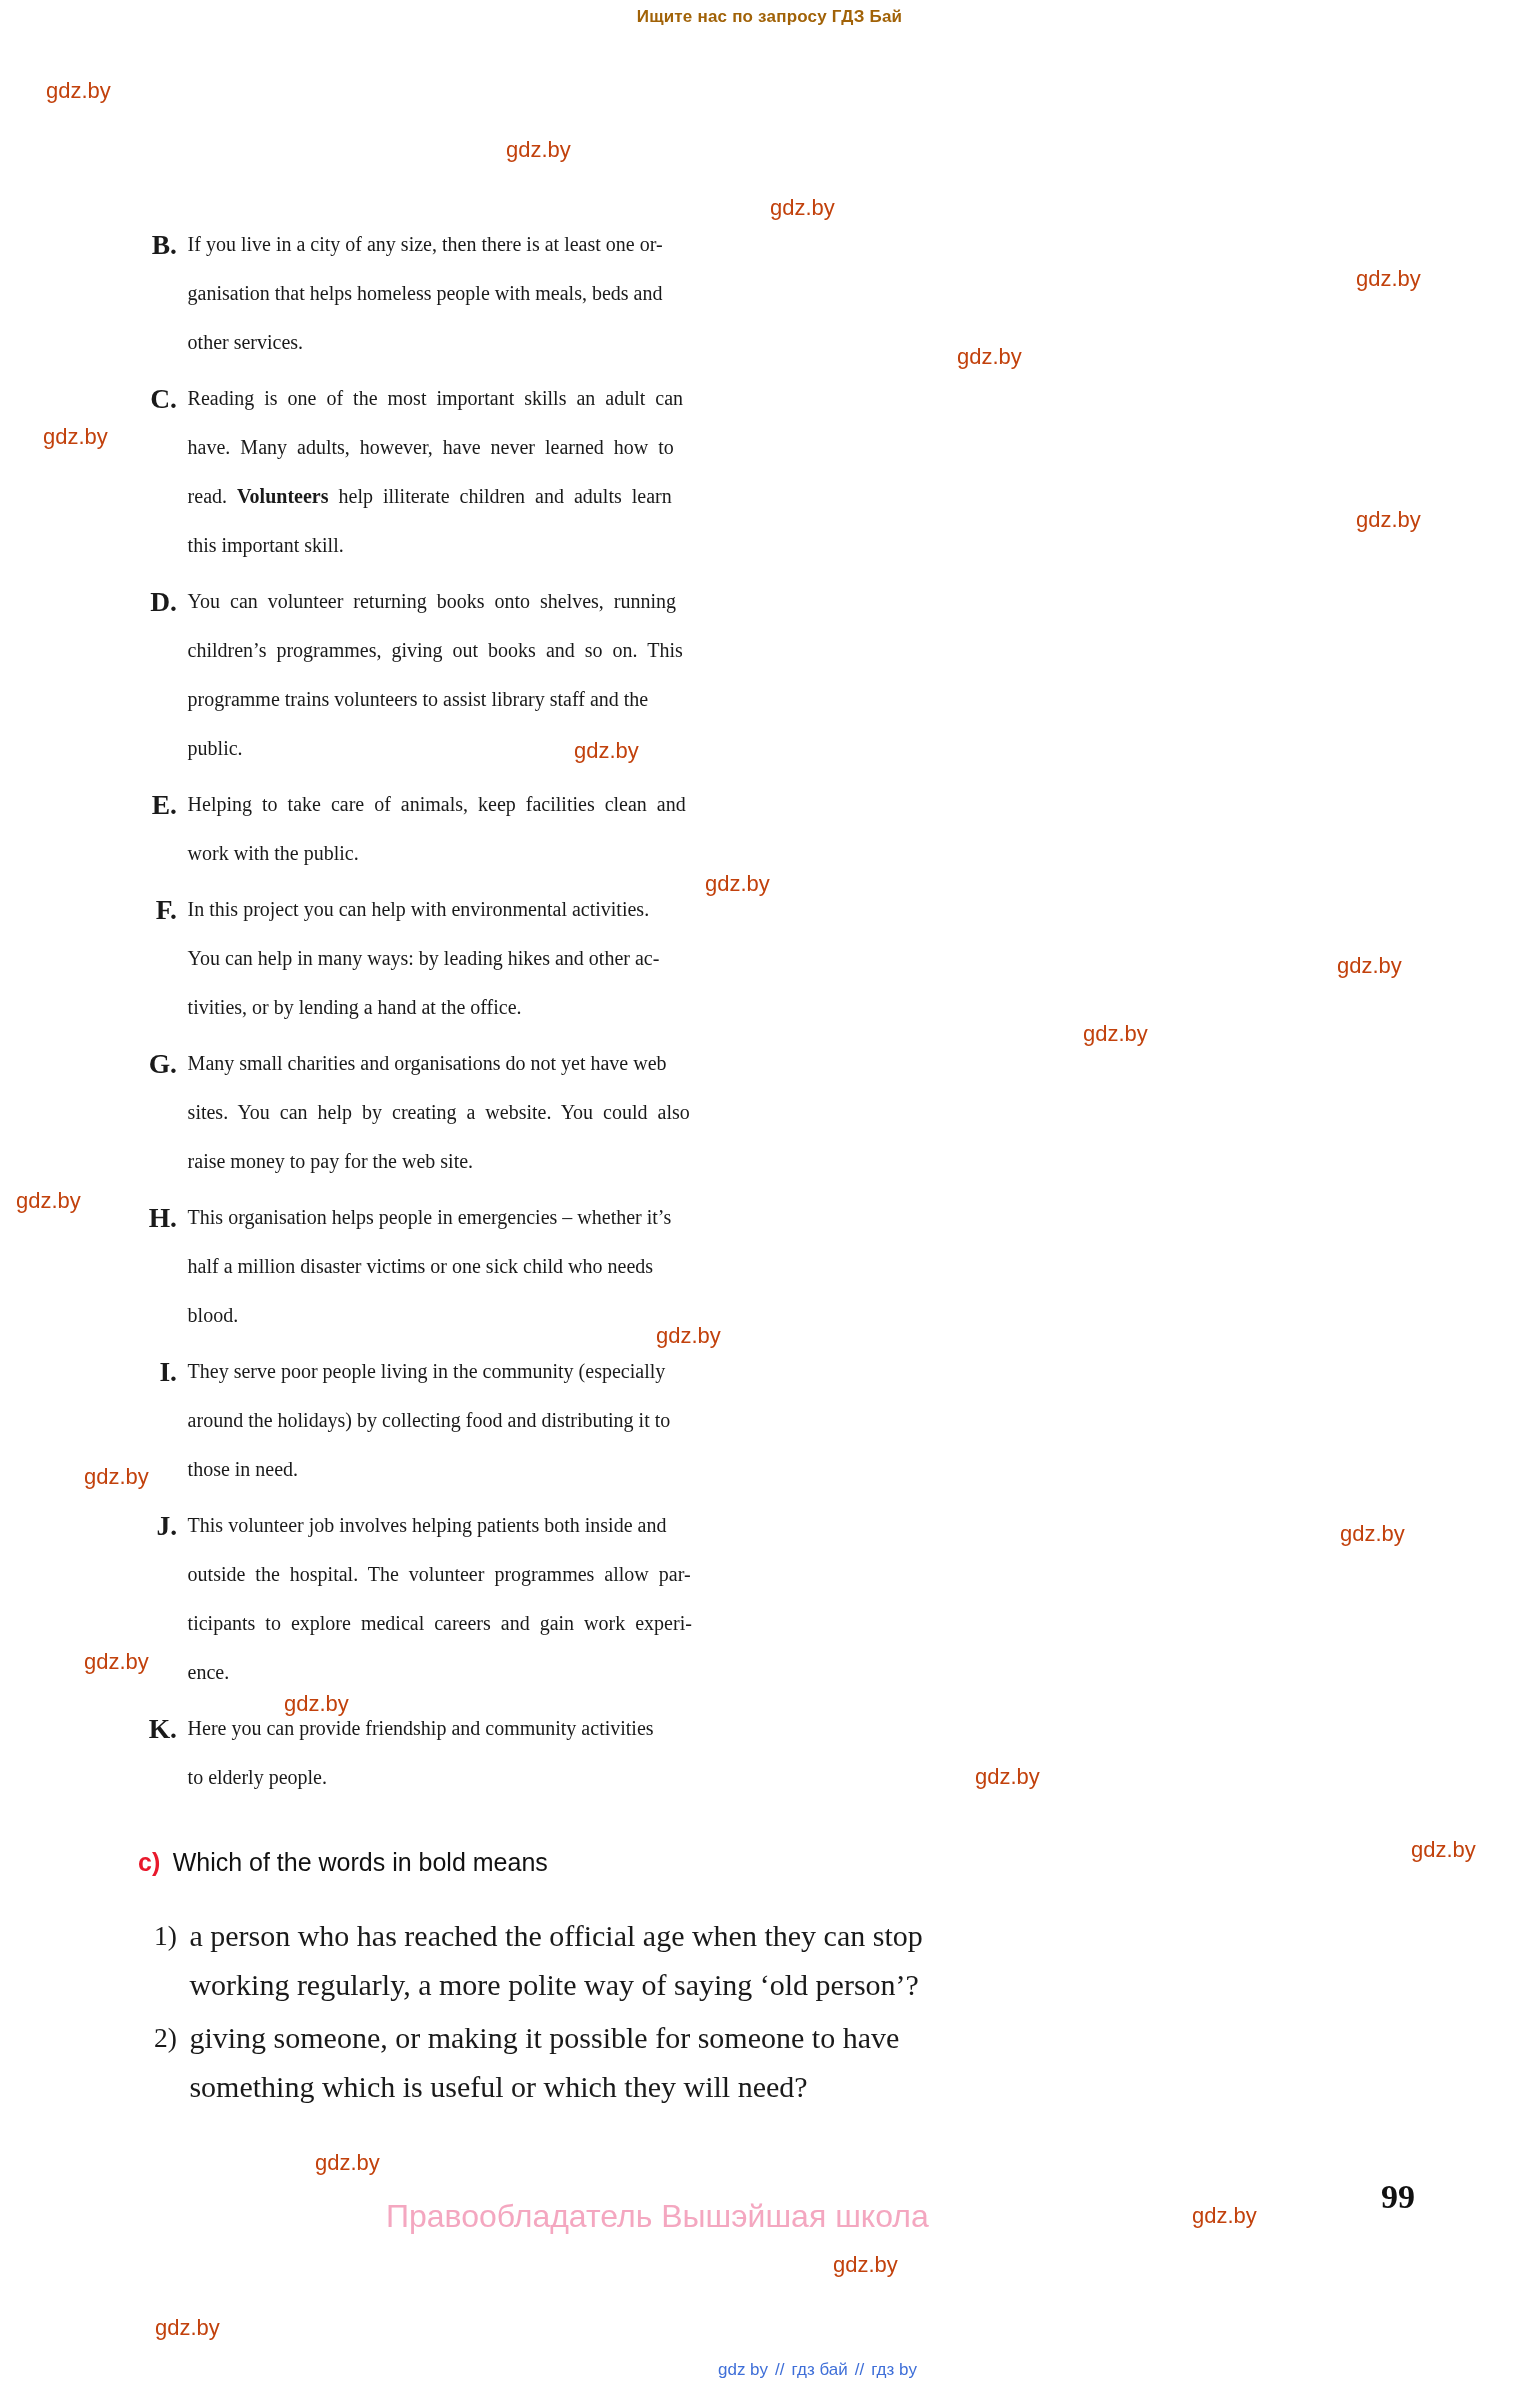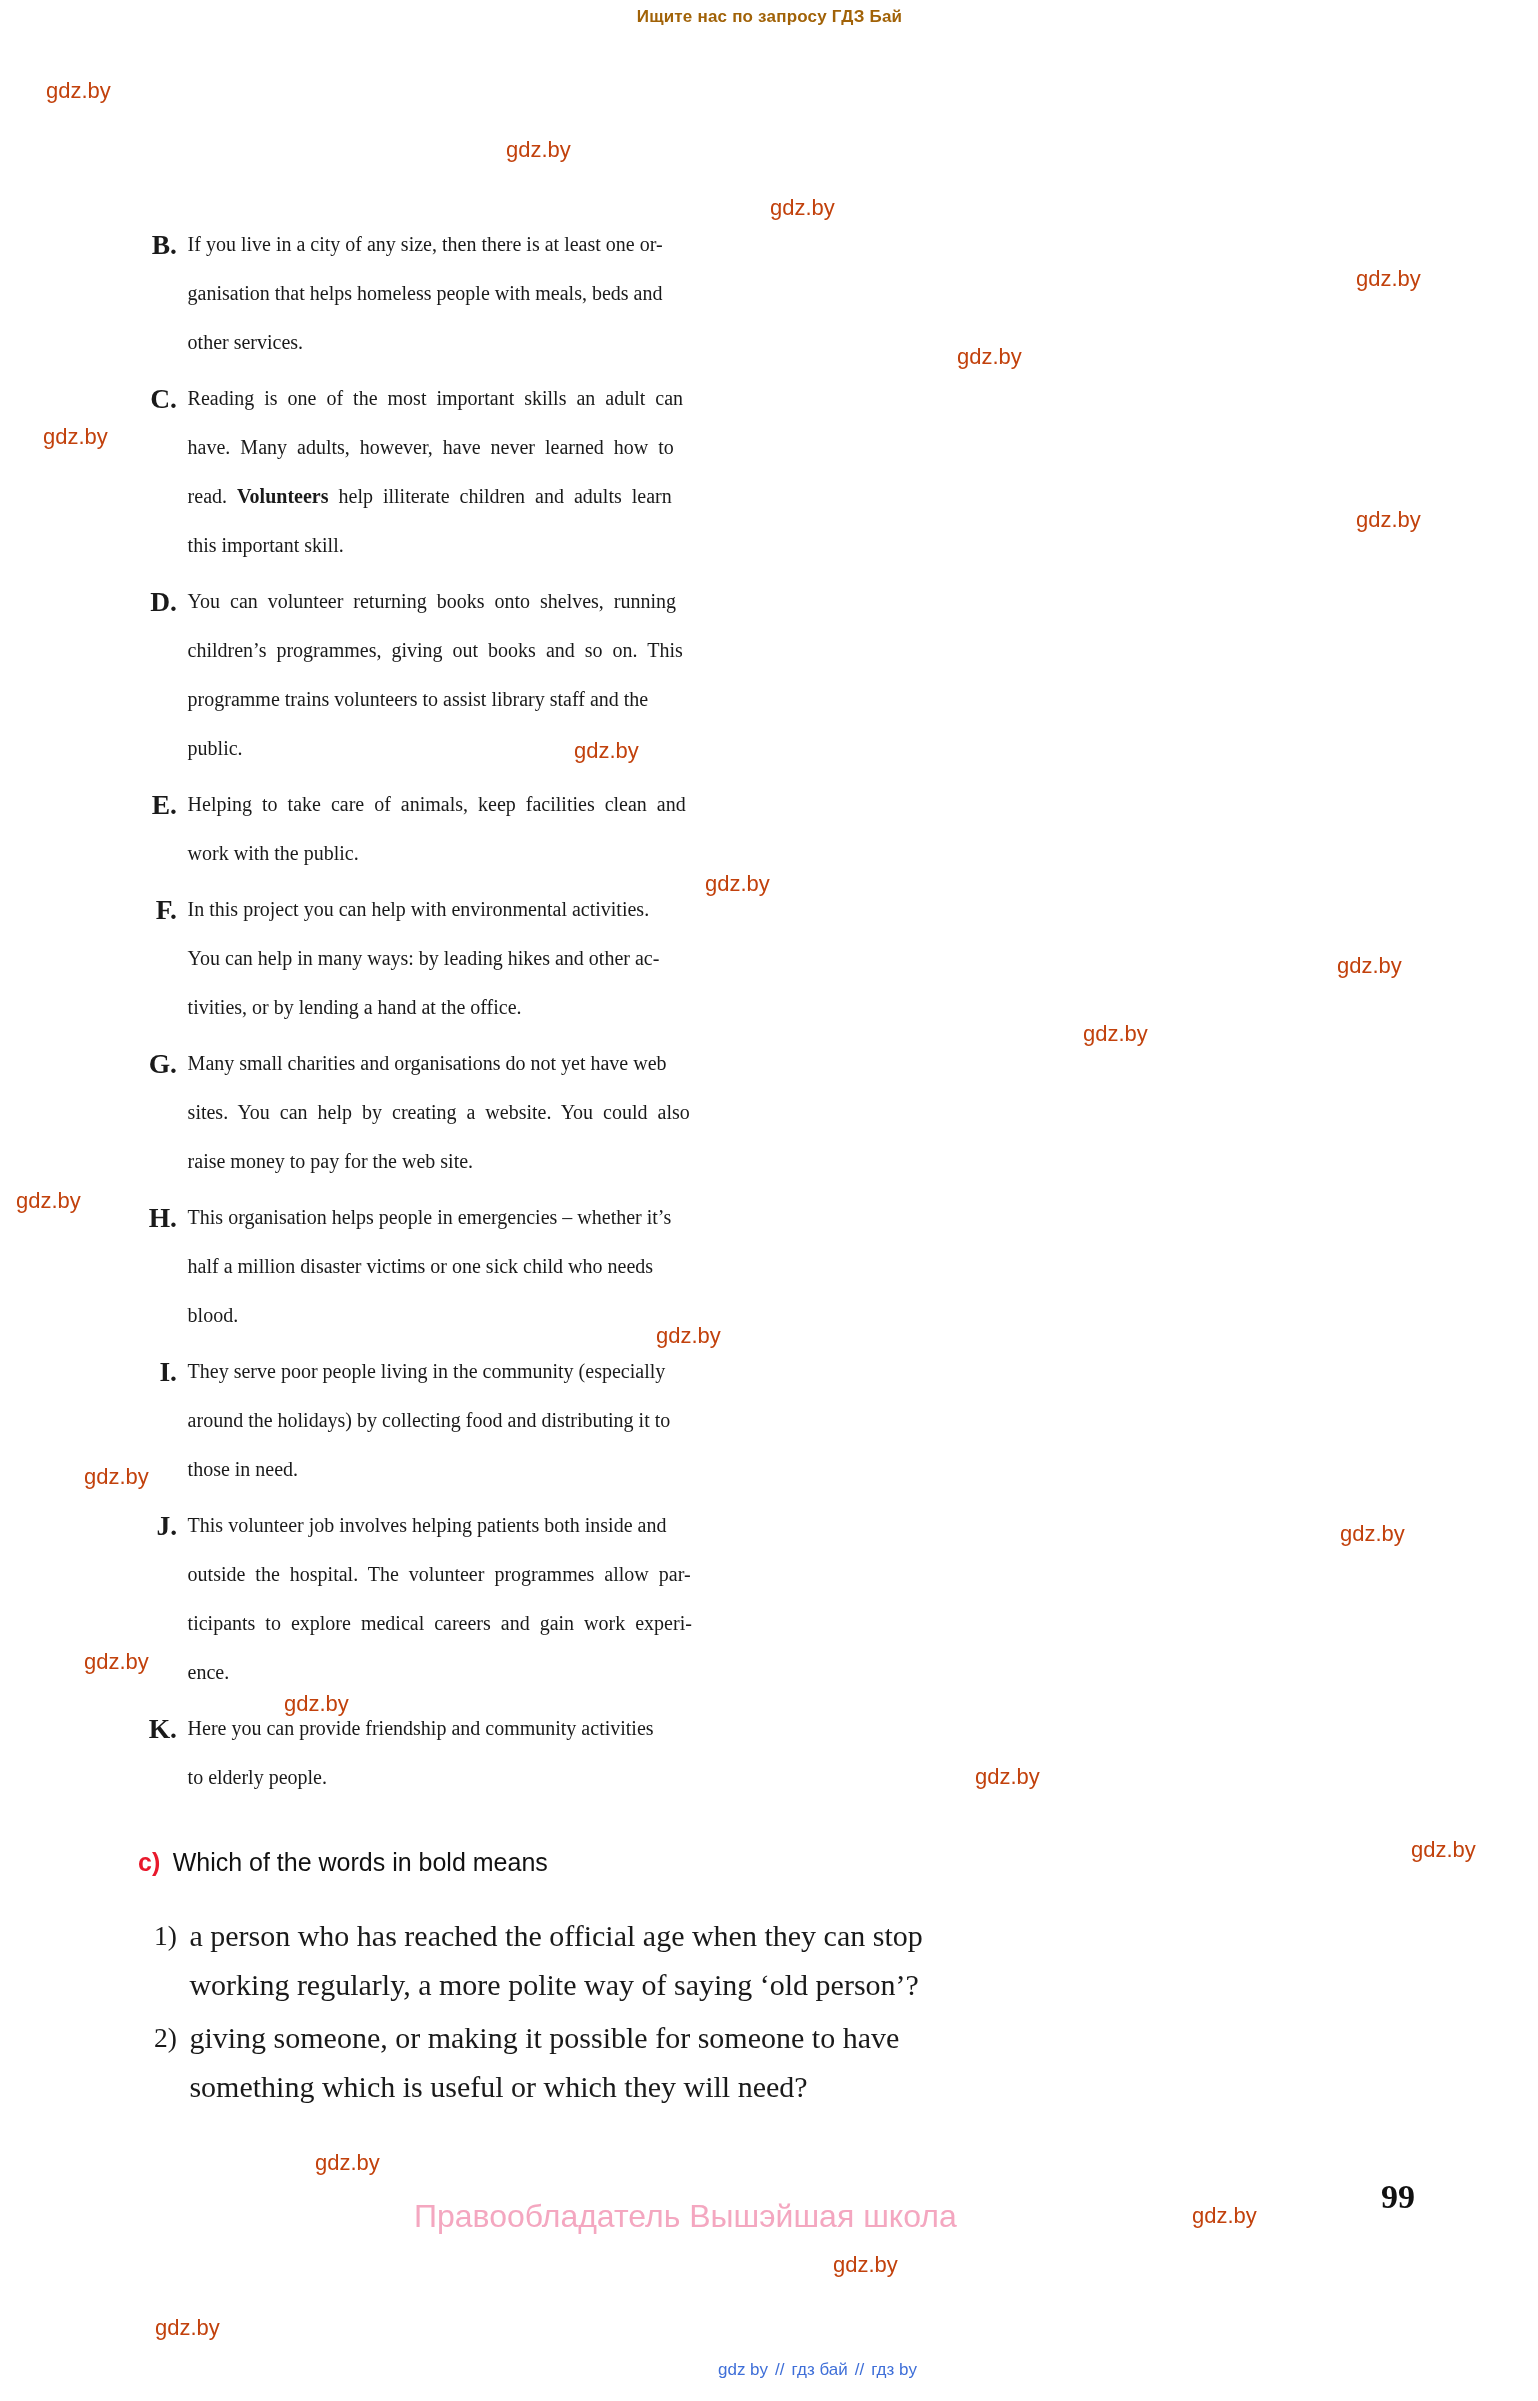--- a/index.html
+++ b/index.html
@@ -128,21 +128,20 @@
 
   
   .publisher {
     position: absolute;
     left: 386px;
     top: 2198px;
     font-family: "Liberation Sans", sans-serif;
     font-size: 32px;
     color: #f4a7c0;
     white-space: nowrap;
-    margin-left: 28px;
   }
 
   
   .bottom-links {
     position: absolute;
     left: 0;
     top: 2360px;
     width: 100%;
     text-align: center;
     font-family: "Liberation Sans", sans-serif;

